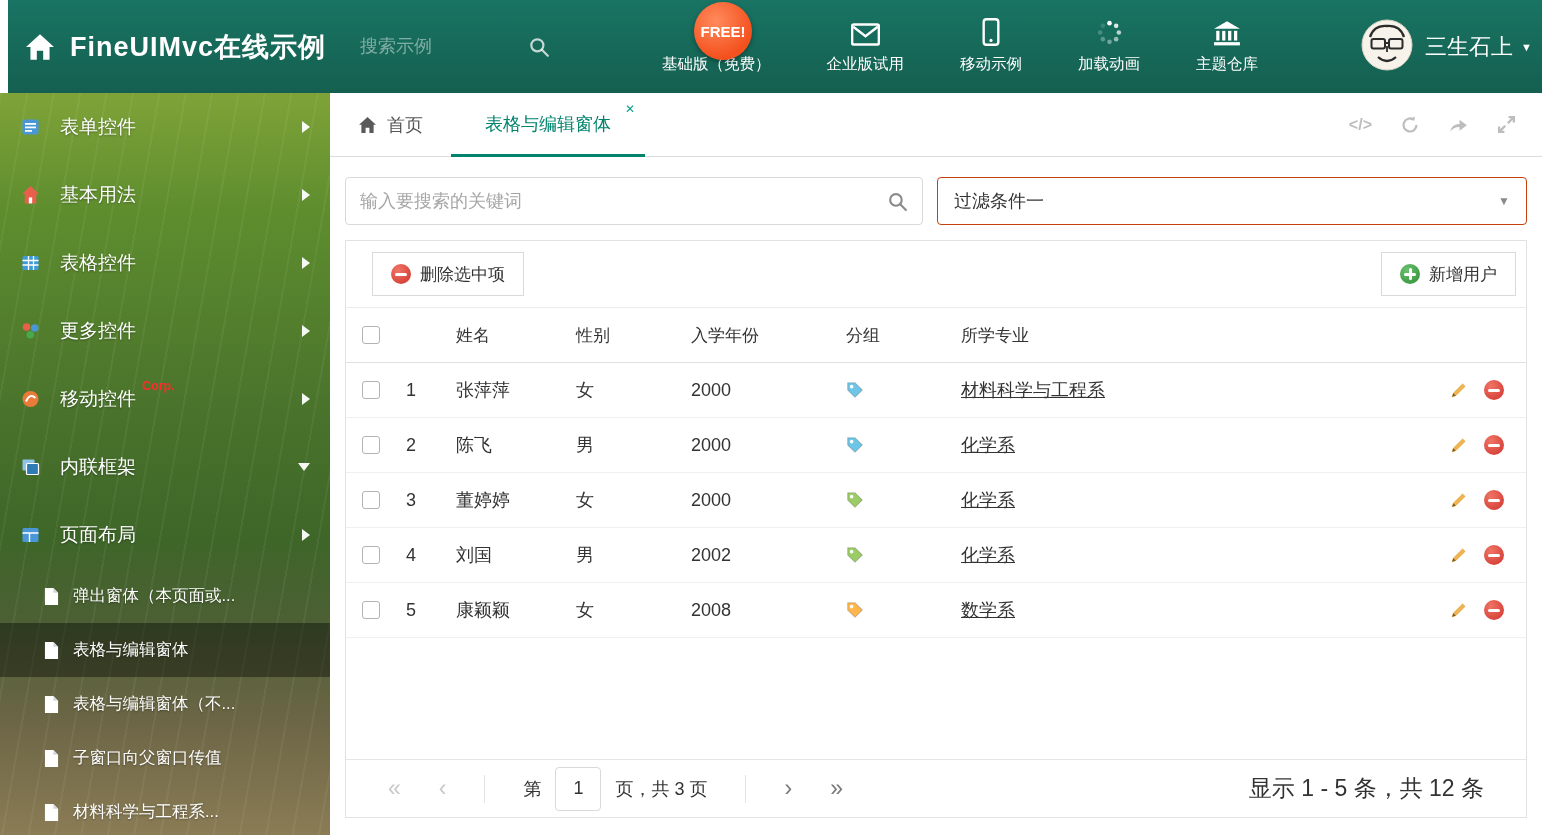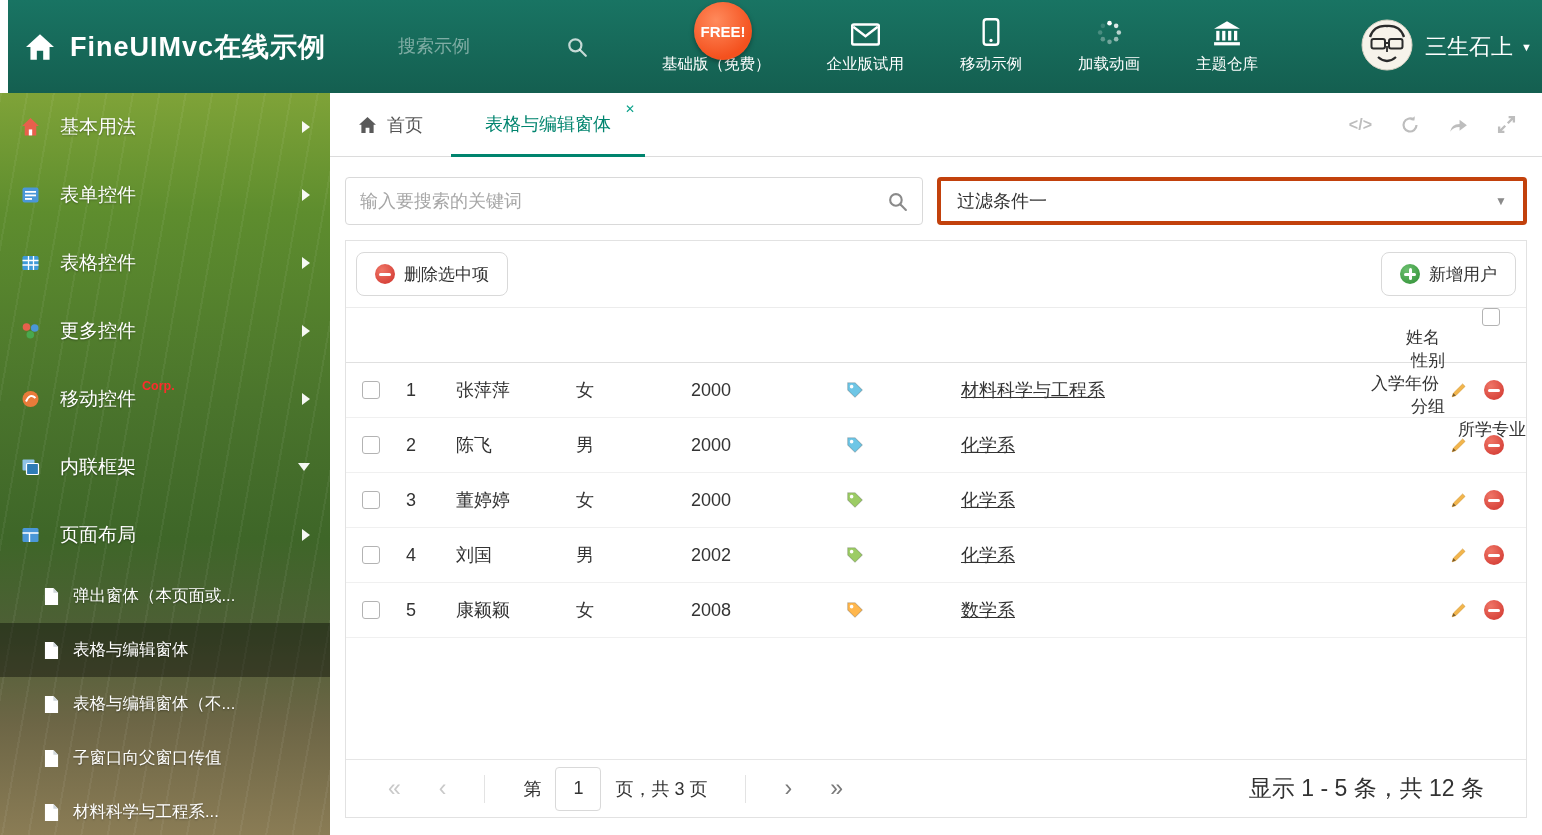--- a/index.html
+++ b/index.html
@@ -9,21 +9,21 @@
 
   
   .topbar { position:absolute; top:0; left:8px; width:1542px; height:93px;
     background:linear-gradient(180deg,#1a example 0,#000 0); 
     background:linear-gradient(180deg,#197463 0%,#145f50 100%);
     display:flex; align-items:center; z-index:5; }
   .home-ic { margin-left:16px; display:flex; align-items:center; cursor:pointer; }
   .app-title { color:#fff; font-size:27px; font-weight:bold; margin-left:14px; letter-spacing:1px; }
   .top-search { display:flex; align-items:center; margin-left:34px; width:206px; }
   .top-search input { background:transparent; border:none; outline:none; color:rgba(255,255,255,.85);
-    font-size:18px; width:160px; font-family:inherit;margin-left:38px; }
+    font-size:18px; width:160px; font-family:inherit; }
   .top-search input::placeholder { color:rgba(255,255,255,.45); }
   .top-search .sic { color:rgba(255,255,255,.75); margin-left:8px; display:flex; }
   .free-badge { position:absolute; left:686px; top:2px; width:58px; height:58px; border-radius:50%;
     background:radial-gradient(circle at 38% 32%,#ff8a5c,#f4511e 70%);
     color:#fff; font-weight:bold; font-size:15px; display:flex; align-items:center; justify-content:center;
     box-shadow:0 2px 5px rgba(0,0,0,.35); z-index:6; }
   .topnav { display:flex; margin-left:96px; gap:56px; align-items:flex-end; }
   .topnav-item { display:flex; flex-direction:column; align-items:center; gap:8px; cursor:pointer; }
   .topnav-item .nicon { height:28px; display:flex; align-items:flex-end; }
   .topnav-item .nlabel { color:#fff; font-size:15.5px; white-space:nowrap; }
@@ -62,43 +62,43 @@
   .tab-tools { margin-left:auto; display:flex; align-items:center; gap:28px; margin-right:26px; color:#bdbdbd; }
   .tool { cursor:pointer; display:flex; align-items:center; font-size:16px; font-weight:bold; }
 
   .content { padding:20px 15px 0 15px; flex:1; display:flex; flex-direction:column; }
   .filter-row { display:flex; gap:14px; }
   .searchbox { width:578px; height:48px; border:1px solid #d9d9d9; border-radius:4px;
     display:flex; align-items:center; padding:0 14px; background:#fff; }
   .searchbox input { flex:1; border:none; outline:none; font-size:18px; color:#6d28d9; font-family:inherit; }
   .searchbox input::placeholder { color:#a6a6a6; }
   .searchbox .sic { color:#8a8a8a; display:flex; cursor:pointer; }
-  .filterbox { flex:1; height:48px; border:4px solid #c2410c; border-radius:4px; background:#fff;
+  .filterbox { flex:1; height:48px; border:1px solid #c2410c; border-radius:4px; background:#fff;
     display:flex; align-items:center; justify-content:space-between; padding:0 16px; font-size:18px; color:#333; cursor:pointer; }
   .filterbox .fcaret { color:#8a8a8a; font-size:12px; }
 
   .grid-panel { margin-top:15px; height:578px; border:1px solid #e2e2e2; background:#fff;
     display:flex; flex-direction:column; }
   .grid-toolbar { height:66px; display:flex; align-items:center; justify-content:space-between; padding:0 10px; }
-  .gbtn { height:44px; border:1px solid #d9d9d9; border-radius:8px; background:#fff; display:flex;
-    align-items:center; gap:9px; padding:0 18px; font-size:17px; color:#333; cursor:pointer; font-family:inherit; }
+  .gbtn { height:44px; border:1px solid #d9d9d9; border-radius:0; background:#fff; display:flex;
+    align-items:center; gap:9px; padding:0 18px; font-size:17px; color:#333; cursor:pointer; font-family:inherit;margin-left:16px; }
 
   .ic-minus { width:20px; height:20px; border-radius:50%;
     background:radial-gradient(circle at 35% 30%,#ef7566,#d7433a 75%); position:relative; display:inline-block; flex:none; }
   .ic-minus::after { content:""; position:absolute; left:4px; right:4px; top:50%; margin-top:-1.5px;
     height:3px; background:#fff; border-radius:2px; }
   .ic-plus { width:20px; height:20px; border-radius:50%;
     background:radial-gradient(circle at 35% 30%,#6cc06f,#3d9a42 75%); position:relative; display:inline-block; flex:none; }
   .ic-plus::after { content:""; position:absolute; left:4px; right:4px; top:50%; margin-top:-1.5px;
     height:3px; background:#fff; border-radius:2px; }
   .ic-plus::before { content:""; position:absolute; top:4px; bottom:4px; left:50%; margin-left:-1.5px;
     width:3px; background:#fff; border-radius:2px; }
 
-  .thead { height:56px; display:flex; align-items:flex-end; border-top:1px solid #ececec;
-    border-bottom:1px solid #e0e0e0; font-size:17px; color:#333;flex-direction:column; }
+  .thead { height:56px; display:flex; align-items:center; border-top:1px solid #ececec;
+    border-bottom:1px solid #e0e0e0; font-size:17px; color:#333; }
   .trow { height:55px; display:flex; align-items:center; border-bottom:1px solid #f0f0f0;
     font-size:18px; color:#333; }
   .cell { display:flex; align-items:center; }
   .col-check { width:60px; padding-left:16px; }
   .col-index { width:50px; }
   .col-name { width:120px; }
   .col-gender { width:115px; }
   .col-year { width:155px; }
   .col-group { width:115px; }
   .col-major { flex:1; }
@@ -218,38 +218,38 @@
         </svg>
       </span>
       <span class="uname">三生石上</span>
       <span class="ucaret">▼</span>
     </div>
   </header>
 
   <aside class="sidebar">
     <div class="menu-item">
       <span class="micon">
-        <svg width="21" height="20" viewBox="0 0 20 19">
-            <path d="M10 1 L18 8.5 H15.5 V17.5 H4.5 V8.5 H2 Z" fill="#e8604c"></path>
-            <rect x="8.4" y="11.8" width="3.2" height="5.7" fill="#fff"></rect>
-          </svg>
-      </span>
-      <span class="mlabel">基本用法</span>
-      <span class="arrow-r"></span>
-    </div>
-    <div class="menu-item">
-      <span class="micon">
         <svg width="21" height="20" viewBox="0 0 20 20">
             <rect x="2" y="2.5" width="16" height="15" rx="2" fill="#4a97d8"></rect>
             <rect x="4.5" y="6" width="11" height="1.8" fill="#fff"></rect>
             <rect x="4.5" y="9.5" width="11" height="1.8" fill="#fff"></rect>
             <rect x="4.5" y="13" width="7" height="1.8" fill="#fff"></rect>
           </svg>
       </span>
       <span class="mlabel">表单控件</span>
+      <span class="arrow-r"></span>
+    </div>
+    <div class="menu-item">
+      <span class="micon">
+        <svg width="21" height="20" viewBox="0 0 20 19">
+            <path d="M10 1 L18 8.5 H15.5 V17.5 H4.5 V8.5 H2 Z" fill="#e8604c"></path>
+            <rect x="8.4" y="11.8" width="3.2" height="5.7" fill="#fff"></rect>
+          </svg>
+      </span>
+      <span class="mlabel">基本用法</span>
       <span class="arrow-r"></span>
     </div>
     <div class="menu-item">
       <span class="micon">
         <svg width="21" height="20" viewBox="0 0 20 20">
             <rect x="2" y="3" width="16" height="14" rx="1.5" fill="#3f9bd8"></rect>
             <path d="M2 7.5 H18 M2 12 H18 M8 3 V17 M13 3 V17" stroke="#fff" stroke-width="1.3"></path>
           </svg>
       </span>
       <span class="mlabel">表格控件</span>

